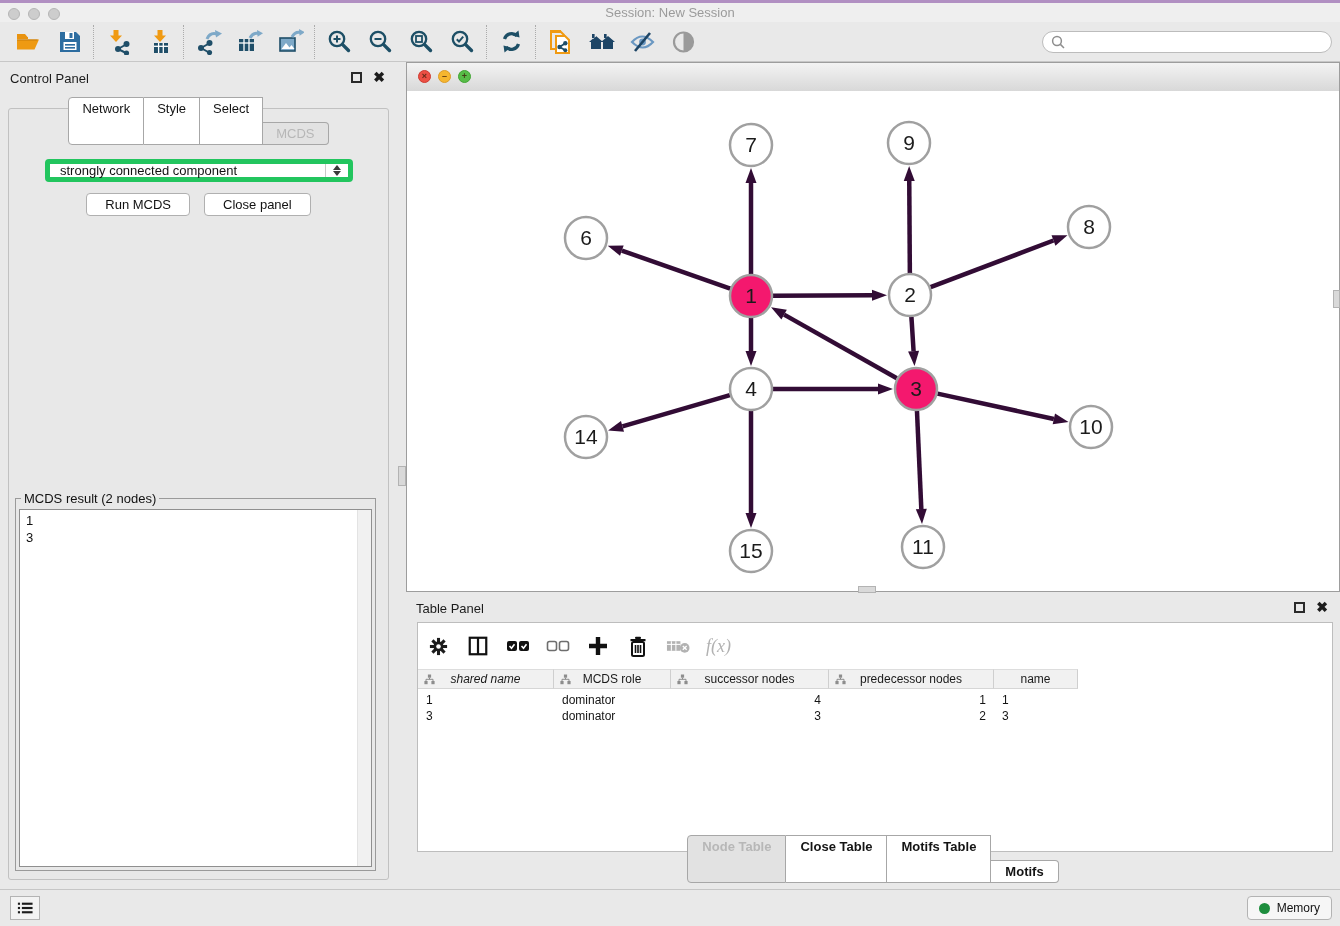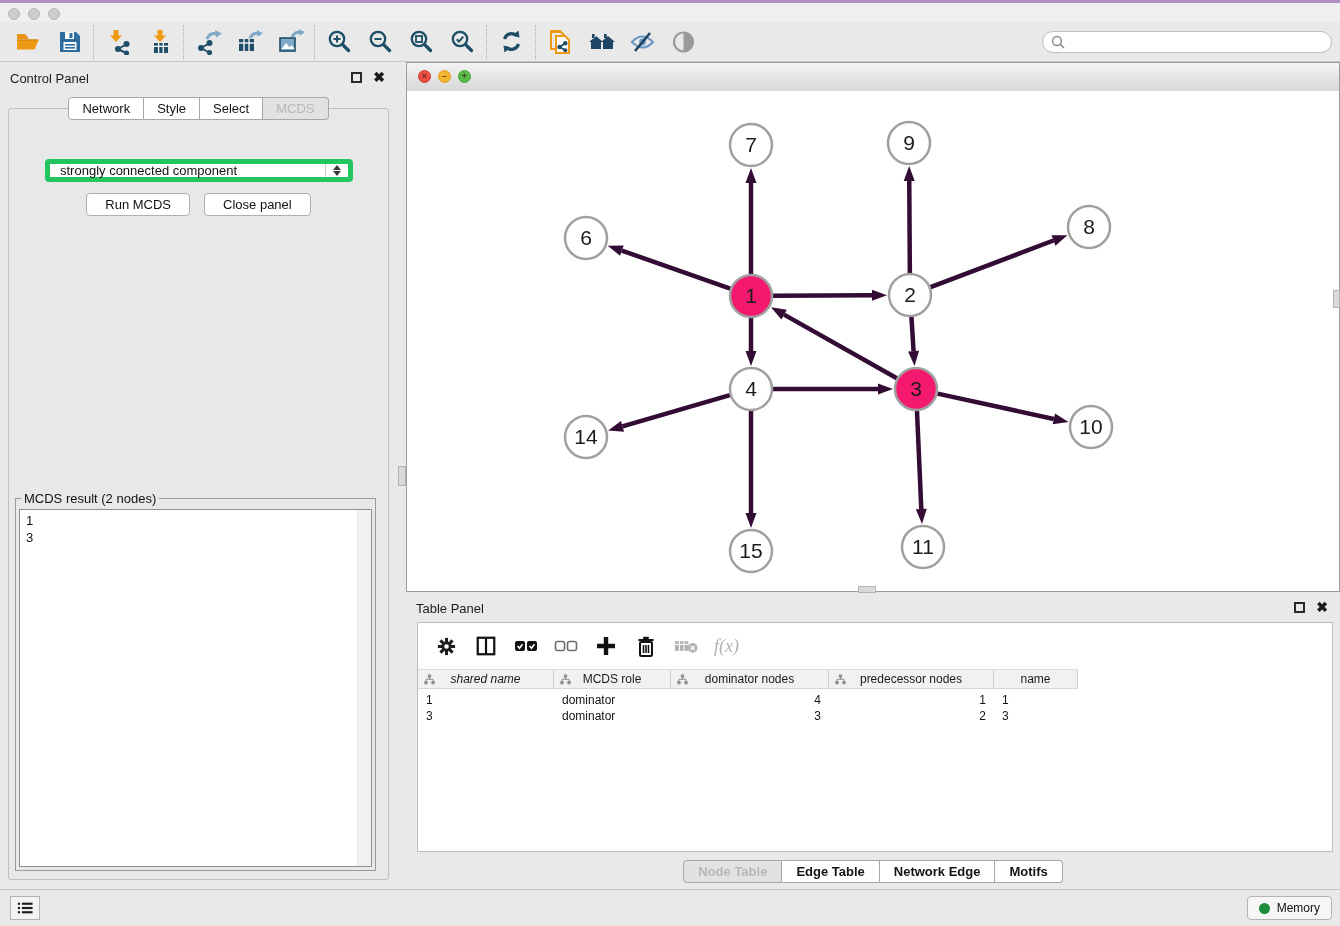--- a/index.html
+++ b/index.html
@@ -25,21 +25,21 @@
   
   .control-panel{position:absolute;left:0;top:62px;width:397px;bottom:36px;background:#e9e9e9;}
   .panel-header{position:relative;height:32px;}
   .panel-title{position:absolute;left:10px;top:9px;font-size:13px;color:#1c1c1c;}
   .win-icons{position:absolute;right:12px;top:9px;display:flex;gap:11px;align-items:center;}
   .float-icon{width:11px;height:11px;border:2px solid #2a2a2a;box-sizing:border-box;}
   .close-icon{font-size:14px;font-weight:bold;color:#1c1c1c;line-height:12px;}
   .cp-tabs{position:absolute;left:0;right:0;top:35px;display:flex;justify-content:center;z-index:2;}
   .tab{font-size:13px;padding:3px 13px;background:#fff;border:1px solid #a7a7a7;border-left:none;color:#141414;white-space:nowrap;}
   .tab:first-child{border-left:1px solid #a7a7a7;border-radius:4px 0 0 4px;}
-  .tab:last-child{border-radius:0 4px 4px 0;}
+  .tab:last-child{border-radius:0 4px 4px 0;margin-top:25px;}
   .tab.active{background:#e2e2e2;color:#b7b7b7;}
   .cp-body{position:absolute;left:8px;right:8px;top:46px;bottom:10px;border:1px solid #c1c1c1;border-radius:3px;background:#e8e8e8;}
   .opt-label{position:absolute;top:28px;left:0;right:0;text-align:center;font-size:13px;color:#111;}
   .cp-select{position:absolute;top:50px;left:36px;width:308px;height:23px;background:#fff;border:5px solid #22c55e;
              border-radius:4px;display:flex;align-items:center;box-sizing:border-box;font-size:13px;color:#111;}
   .cp-select .sel-text{flex:1;padding-left:10px;}
   .cp-select .chev{width:22px;border-left:1px solid #c9c9c9;align-self:stretch;display:flex;flex-direction:column;
                    align-items:center;justify-content:center;gap:1px;}
   .chev .up{width:0;height:0;border-left:4px solid transparent;border-right:4px solid transparent;border-bottom:5px solid #3a3a3a;}
   .chev .dn{width:0;height:0;border-left:4px solid transparent;border-right:4px solid transparent;border-top:5px solid #3a3a3a;}
@@ -68,21 +68,21 @@
   .net-canvas svg text{font-family:"Liberation Sans",sans-serif;}
 
   
   .handle-v{position:absolute;left:398px;top:466px;width:8px;height:20px;background:#d9d9d9;border:1px solid #b3b3b3;z-index:5;box-sizing:border-box;}
   .handle-h{position:absolute;left:858px;top:586px;width:18px;height:7px;background:#d9d9d9;border:1px solid #b3b3b3;z-index:5;box-sizing:border-box;}
   .handle-r{position:absolute;right:0;top:290px;width:7px;height:18px;background:#d9d9d9;border:1px solid #b3b3b3;z-index:5;box-sizing:border-box;}
 
   
   .table-panel{position:absolute;left:406px;top:592px;right:0;bottom:36px;background:#e9e9e9;}
   .table-card{position:absolute;left:11px;right:7px;top:30px;height:230px;background:#fff;border:1px solid #bdbdbd;box-sizing:border-box;}
-  .table-toolbar{height:46px;display:flex;align-items:center;padding:0 16px;gap:16px;}
+  .table-toolbar{height:46px;display:flex;align-items:center;padding:0 8px;gap:16px;}
   .ticon{display:flex;align-items:center;justify-content:center;width:24px;height:24px;}
   .fx{font-family:"Liberation Serif",serif;font-style:italic;font-size:18px;color:#b2b2b2;}
   .thead{display:flex;}
   .th{position:relative;background:#f1f1f1;border-right:1px solid #cfcfcf;border-top:1px solid #ddd;border-bottom:1px solid #d6d6d6;
       height:20px;display:flex;align-items:center;justify-content:center;font-size:12px;color:#1a1a1a;box-sizing:border-box;}
   .th .tree{position:absolute;left:6px;top:4px;}
   .tr{display:flex;height:16px;align-items:center;font-size:12px;color:#141414;}
   .td{box-sizing:border-box;padding:0 8px;white-space:nowrap;overflow:hidden;}
   .tbody{padding-top:3px;}
   .bottom-tabs{position:absolute;left:0;right:0;bottom:7px;display:flex;justify-content:center;}
@@ -101,20 +101,21 @@
 
 <div class="app">
   <div class="top-accent"></div>
 
   <div class="titlebar">
     <div class="traffic-lights">
       <div class="tl"></div>
       <div class="tl"></div>
       <div class="tl"></div>
     </div>
+    <div class="wtitle">Session: New Session</div>
   </div>
 
   <div class="toolbar">
     <span class="tbtn">
       <svg width="27" height="24" viewBox="0 0 27 24">
           <path fill="#e9930f" d="M2 4h8l2.5 3H13v2H2z"></path>
           <path fill="#ee9a13" d="M2 9.5h22l-4.5 10H2z"></path>
           <path fill="#c87d0a" d="M2 9.5h20.8l-.5 1H2z"></path>
         </svg>
     </span>
@@ -499,21 +500,21 @@
           </div>
           <div class="th" style="width: 158px;">
             <svg class="tree" width="11" height="11" viewBox="0 0 11 11">
               <g fill="#8d8d8d">
                 <rect x="3.9" y="0.5" width="3.2" height="3.2"></rect>
                 <rect x="0.4" y="7" width="3.2" height="3.2"></rect>
                 <rect x="7.4" y="7" width="3.2" height="3.2"></rect>
               </g>
               <path d="M5.5 3.7v1.6M2 7V5.3h7V7" fill="none" stroke="#8d8d8d" stroke-width="1"></path>
             </svg>
-            <span>dominator nodes</span>
+            <span>successor nodes</span>
           </div>
           <div class="th" style="width: 165px;">
             <svg class="tree" width="11" height="11" viewBox="0 0 11 11">
               <g fill="#8d8d8d">
                 <rect x="3.9" y="0.5" width="3.2" height="3.2"></rect>
                 <rect x="0.4" y="7" width="3.2" height="3.2"></rect>
                 <rect x="7.4" y="7" width="3.2" height="3.2"></rect>
               </g>
               <path d="M5.5 3.7v1.6M2 7V5.3h7V7" fill="none" stroke="#8d8d8d" stroke-width="1"></path>
             </svg>
@@ -535,22 +536,22 @@
             <div class="td" style="width: 136px; text-align: left;">3</div>
             <div class="td" style="width: 117px; text-align: left;">dominator</div>
             <div class="td" style="width: 158px; text-align: right;">3</div>
             <div class="td" style="width: 165px; text-align: right;">2</div>
             <div class="td" style="width: 84px; text-align: left;">3</div>
           </div>
         </div>
     </div>
     <div class="bottom-tabs" id="bottom-tabs">
         <div class="tab active">Node Table</div>
-        <div class="tab">Edge Table</div>
-        <div class="tab">Network Edge</div>
+        <div class="tab">Close Table</div>
+        <div class="tab">Motifs Table</div>
         <div class="tab">Motifs</div>
       </div>
   </div>
 
   <div class="statusbar">
     <span class="list-btn">
       <svg width="18" height="16" viewBox="0 0 20 18">
           <g fill="#1c1c1c">
             <rect x="2" y="3" width="2.4" height="2.4"></rect>
             <rect x="6.5" y="3" width="12" height="2.4"></rect>

